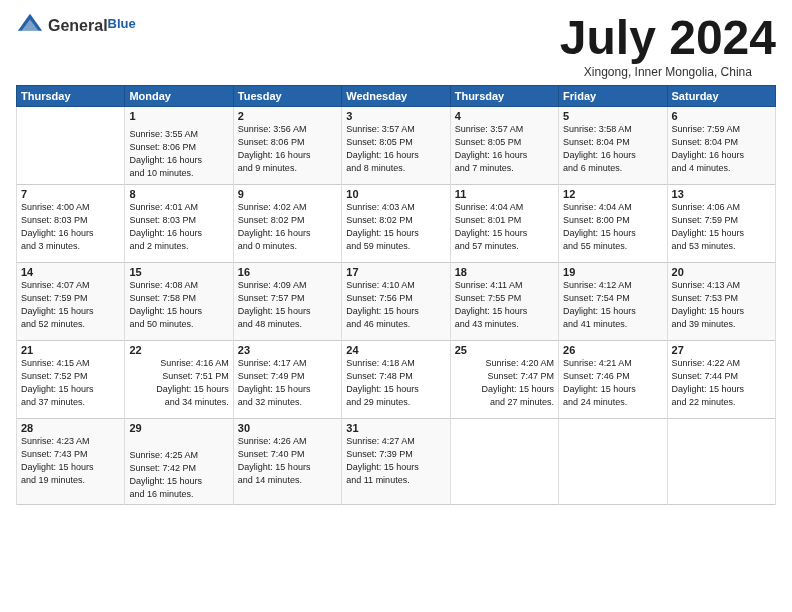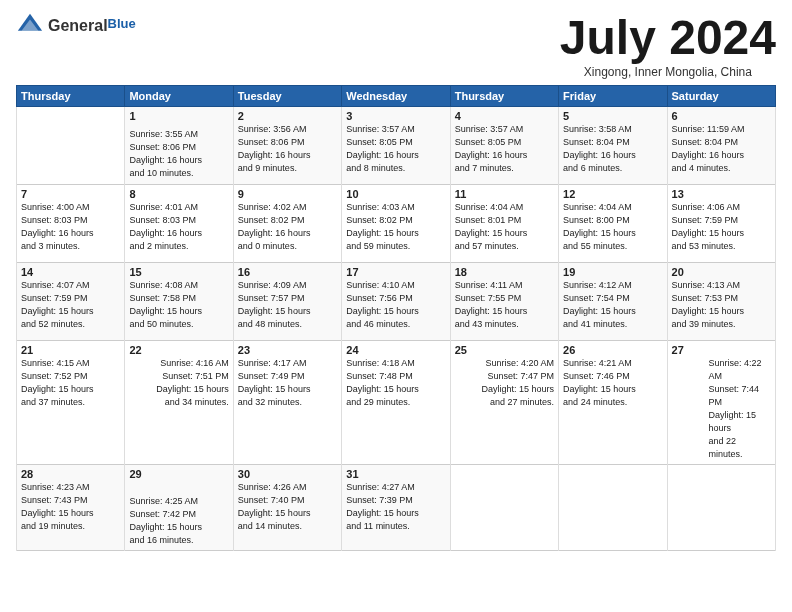--- a/index.html
+++ b/index.html
@@ -174,21 +174,21 @@
           </td>
           <td>
             <span class="day-num">5</span>
             <div class="day-info" style="white-space: pre-line;">Sunrise: 3:58 AM
 Sunset: 8:04 PM
 Daylight: 16 hours
 and 6 minutes.</div>
           </td>
           <td>
             <span class="day-num">6</span>
-            <div class="day-info" style="white-space: pre-line;">Sunrise: 11:59 AM
+            <div class="day-info" style="white-space: pre-line;">Sunrise: 7:59 AM
 Sunset: 8:04 PM
 Daylight: 16 hours
 and 4 minutes.</div>
           </td>
         </tr>
         <tr>
           <td>
             <span class="day-num">7</span>
             <div class="day-info" style="white-space: pre-line;">Sunrise: 4:00 AM
 Sunset: 8:03 PM
@@ -327,21 +327,21 @@
           </td>
           <td>
             <span class="day-num">26</span>
             <div class="day-info" style="white-space: pre-line;">Sunrise: 4:21 AM
 Sunset: 7:46 PM
 Daylight: 15 hours
 and 24 minutes.</div>
           </td>
           <td>
             <span class="day-num">27</span>
-            <div class="day-info" style="white-space: pre-line; margin-left: 37px;">Sunrise: 4:22 AM
+            <div class="day-info" style="white-space: pre-line;">Sunrise: 4:22 AM
 Sunset: 7:44 PM
 Daylight: 15 hours
 and 22 minutes.</div>
           </td>
         </tr>
         <tr>
           <td>
             <span class="day-num">28</span>
             <div class="day-info" style="white-space: pre-line;">Sunrise: 4:23 AM
 Sunset: 7:43 PM

